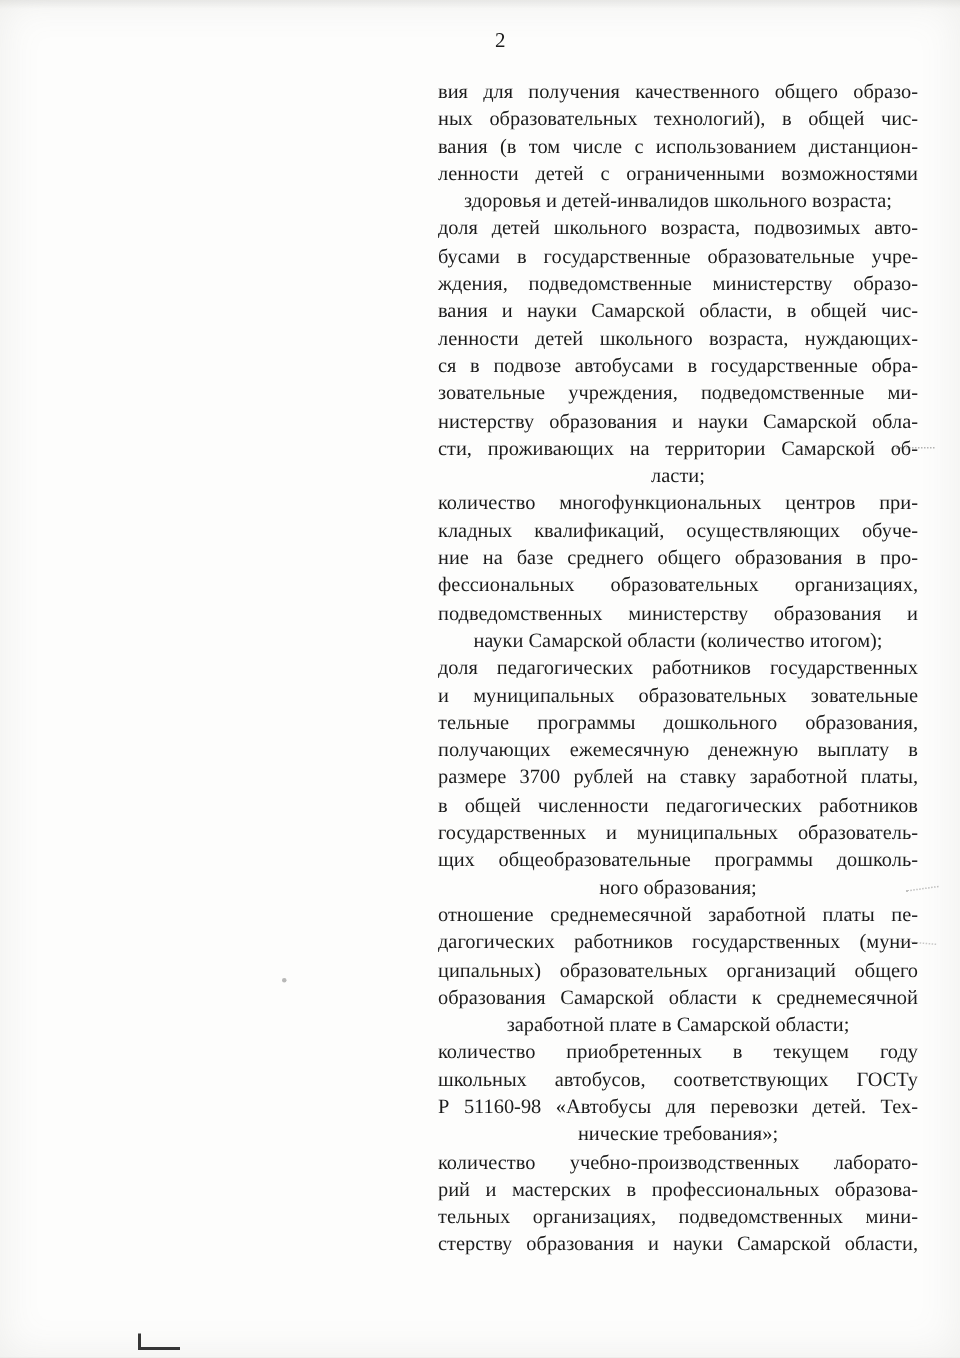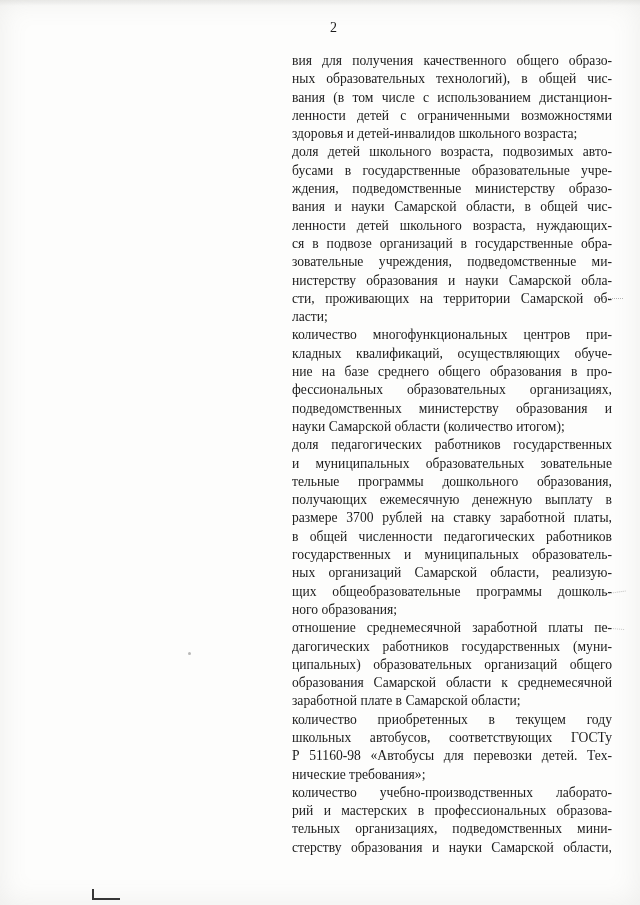--- a/index.html
+++ b/index.html
@@ -28,21 +28,21 @@
     position: absolute;
     left: 248px;
     top: 52px;
     width: 320px;
     margin-left: 44px;
   }
   .line {
     font-size: 13.6px;
     line-height: 18.3px;
     white-space: normal;
-    text-align: left;
+    text-align: center;
   }
   .line.stretch {
     text-align: justify;
     text-align-last: justify;
   }
   .artifact {
     position: absolute;
     background: transparent;
   }
   .a1 { 
@@ -84,39 +84,38 @@
       <div class="line stretch">вия для получения качественного общего образо-</div>
       <div class="line stretch">ных образовательных технологий), в общей чис-</div>
       <div class="line stretch">вания (в том числе с использованием дистанцион-</div>
       <div class="line stretch">ленности детей с ограниченными возможностями</div>
       <div class="line">здоровья и детей-инвалидов школьного возраста;</div>
       <div class="line stretch">доля детей школьного возраста, подвозимых авто-</div>
       <div class="line stretch">бусами в государственные образовательные учре-</div>
       <div class="line stretch">ждения, подведомственные министерству образо-</div>
       <div class="line stretch">вания и науки Самарской области, в общей чис-</div>
       <div class="line stretch">ленности детей школьного возраста, нуждающих-</div>
-      <div class="line stretch">ся в подвозе организаций в государственные обра-</div>
+      <div class="line stretch">ся в подвозе автобусами в государственные обра-</div>
       <div class="line stretch">зовательные учреждения, подведомственные ми-</div>
       <div class="line stretch">нистерству образования и науки Самарской обла-</div>
       <div class="line stretch">сти, проживающих на территории Самарской об-</div>
       <div class="line">ласти;</div>
       <div class="line stretch">количество многофункциональных центров при-</div>
       <div class="line stretch">кладных квалификаций, осуществляющих обуче-</div>
       <div class="line stretch">ние на базе среднего общего образования в про-</div>
       <div class="line stretch">фессиональных образовательных организациях,</div>
       <div class="line stretch">подведомственных министерству образования и</div>
       <div class="line">науки Самарской области (количество итогом);</div>
       <div class="line stretch">доля педагогических работников государственных</div>
       <div class="line stretch">и муниципальных образовательных зовательные</div>
       <div class="line stretch">тельные программы дошкольного образования,</div>
       <div class="line stretch">получающих ежемесячную денежную выплату в</div>
       <div class="line stretch">размере 3700 рублей на ставку заработной платы,</div>
       <div class="line stretch">в общей численности педагогических работников</div>
       <div class="line stretch">государственных и муниципальных образователь-</div>
-      <div class="line stretch">ных организаций Самарской области, реализую-</div>
       <div class="line stretch">щих общеобразовательные программы дошколь-</div>
       <div class="line">ного образования;</div>
       <div class="line stretch">отношение среднемесячной заработной платы пе-</div>
       <div class="line stretch">дагогических работников государственных (муни-</div>
       <div class="line stretch">ципальных) образовательных организаций общего</div>
       <div class="line stretch">образования Самарской области к среднемесячной</div>
       <div class="line">заработной плате в Самарской области;</div>
       <div class="line stretch">количество приобретенных в текущем году</div>
       <div class="line stretch">школьных автобусов, соответствующих ГОСТу</div>
       <div class="line stretch">Р 51160-98 «Автобусы для перевозки детей. Тех-</div>

